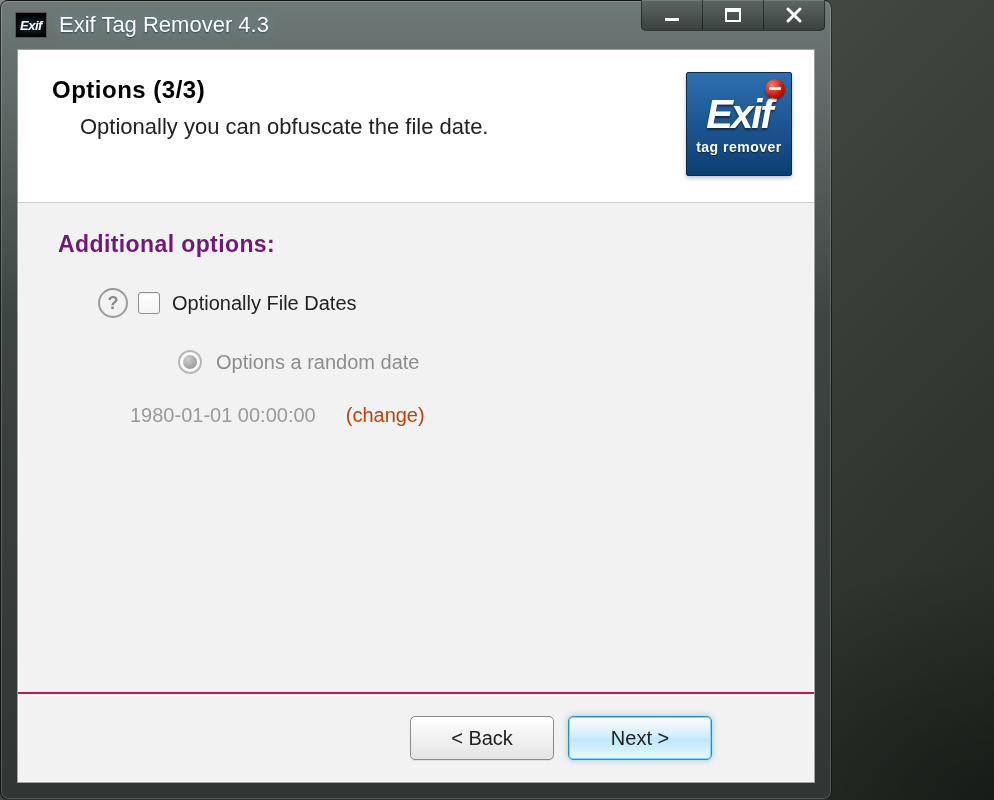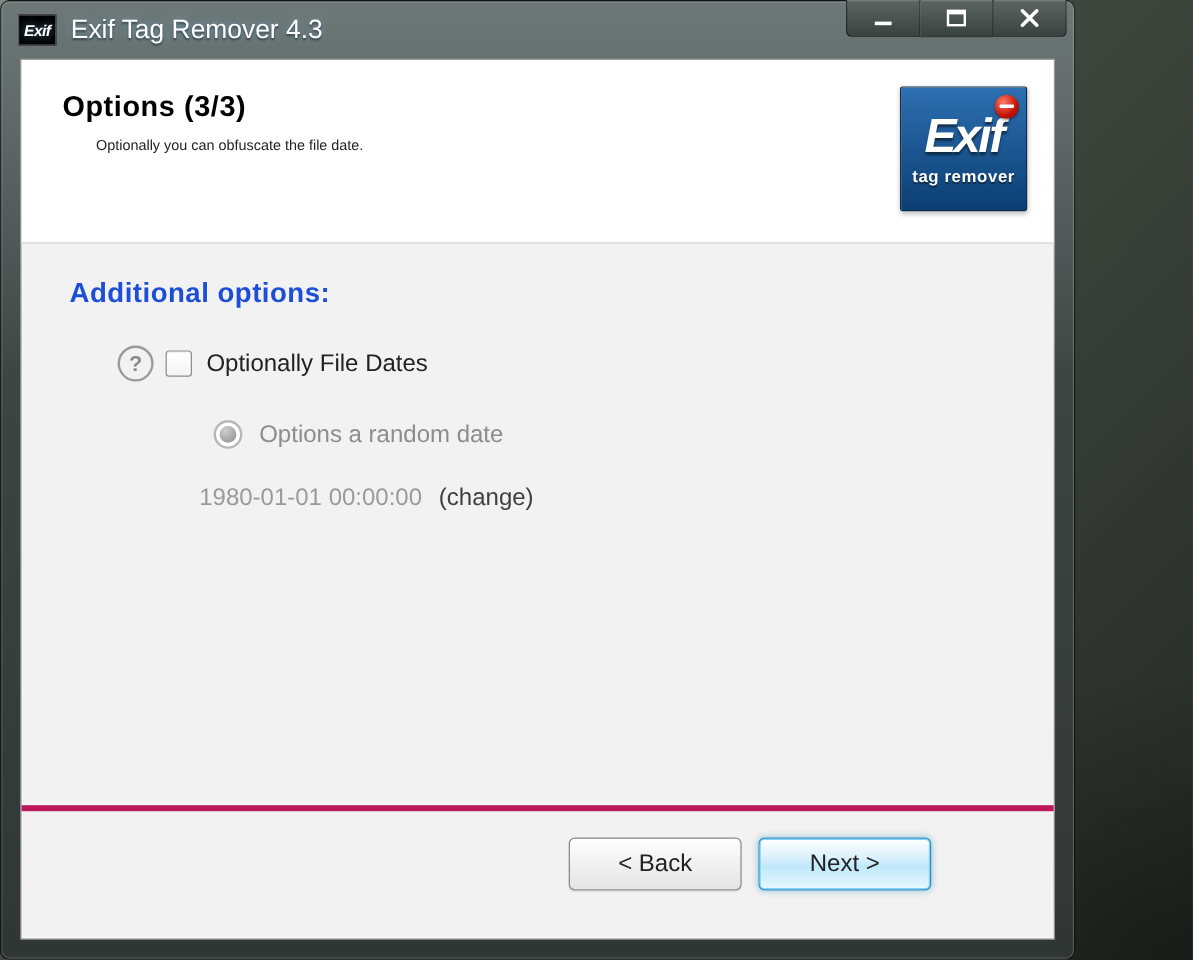--- a/index.html
+++ b/index.html
@@ -19,21 +19,21 @@
       radial-gradient(ellipse 500px 350px at 0% 0%, rgba(255,255,255,0.25), transparent 70%),
       radial-gradient(ellipse 600px 400px at 100% 100%, rgba(0,0,0,0.35), transparent 60%),
       linear-gradient(135deg, #5a6358 0%, #242a24 100%);
   }
 
   
   .window {
     position: absolute;
     left: 0;
     top: 0;
-    width: 896px;
+    width: 832px;
     height: 800px;
     box-sizing: border-box;
     border: 1px solid rgba(0,0,0,.6);
     border-radius: 8px;
     background: linear-gradient(#6e7977, #3d4542 40%, #2f3633);
     box-shadow: 0 0 0 1px rgba(255,255,255,.18) inset;
   }
 
   .titlebar {
     height: 48px;
@@ -88,21 +88,21 @@
     padding:22px 22px 26px 34px;
   }
   .header-text { flex:1; }
   .header-title {
     font-size:24px; font-weight:700; color:#000;
     margin:4px 0 10px 0;
     font-family: Tahoma, "Segoe UI", Arial;
     letter-spacing:.5px;
   }
   .header-sub {
-    font-size:12px; color:#222;
+    font-size:22px; color:#222;
     margin-left:28px;
   }
 
   .logo {
     width:104px; height:102px;
     background: linear-gradient(#2d6fb0,#0b3e73);
     border:1px solid #0d2c4a;
     border-radius:2px;
     box-shadow: 0 2px 4px rgba(0,0,0,.25);
     position:relative;
@@ -134,30 +134,30 @@
   }
 
   
   .content {
     flex:1;
     padding:28px 34px 0 40px;
     font-size:20px;
     color:#222;
   }
   .section-title {
-    font-size:23px; font-weight:700; color:#1d4ed8;
+    font-size:23px; font-weight:700; color:#701a75;
     margin-bottom:30px;
     font-family: Tahoma, "Segoe UI", Arial;
     letter-spacing:.4px;
   }
 
   .row { display:flex; align-items:center; }
   .row.main { margin-left:40px; margin-bottom:32px; }
   .row.sub  { margin-left:120px; margin-bottom:30px; color:#8d8d8d; }
-  .row.value{ margin-left:108px; color:#9a9a9a; }
+  .row.value{ margin-left:72px; color:#9a9a9a;gap:16px; }
 
   .help-icon {
     width:26px; height:26px; border-radius:50%;
     border:2px solid #9a9a9a;
     color:#8a8a8a;
     display:flex; align-items:center; justify-content:center;
     font:700 18px/1 Arial;
     margin-right:10px;
   }
 
@@ -178,26 +178,26 @@
     position:relative;
     background:#fff;
   }
   .radio.selected::after{
     content:"";
     position:absolute; left:3px; top:3px; right:3px; bottom:3px;
     background:radial-gradient(circle at 35% 30%, #cfcfcf, #8b8b8b);
     border-radius:50%;
   }
 
-  .change-link { margin-left:14px; color:#404040; }
+  .change-link { margin-left:14px; color:#c2410c; }
 
   
   .footer {
-    border-top:5px solid #be185d;
-    padding:22px 32px 40px;
+    border-top:2px solid #be185d;
+    padding:22px 32px 22px;
     display:flex; justify-content:flex-end; gap:14px;
   }
   .btn {
     min-width:142px; height:42px;
     border:1px solid #8a8a8a;
     border-radius:5px;
     background:linear-gradient(#fefefe,#e4e4e4);
     font:400 20px/1 "Segoe UI", Tahoma, Arial;
     color:#222;
     display:flex; align-items:center; justify-content:center;

